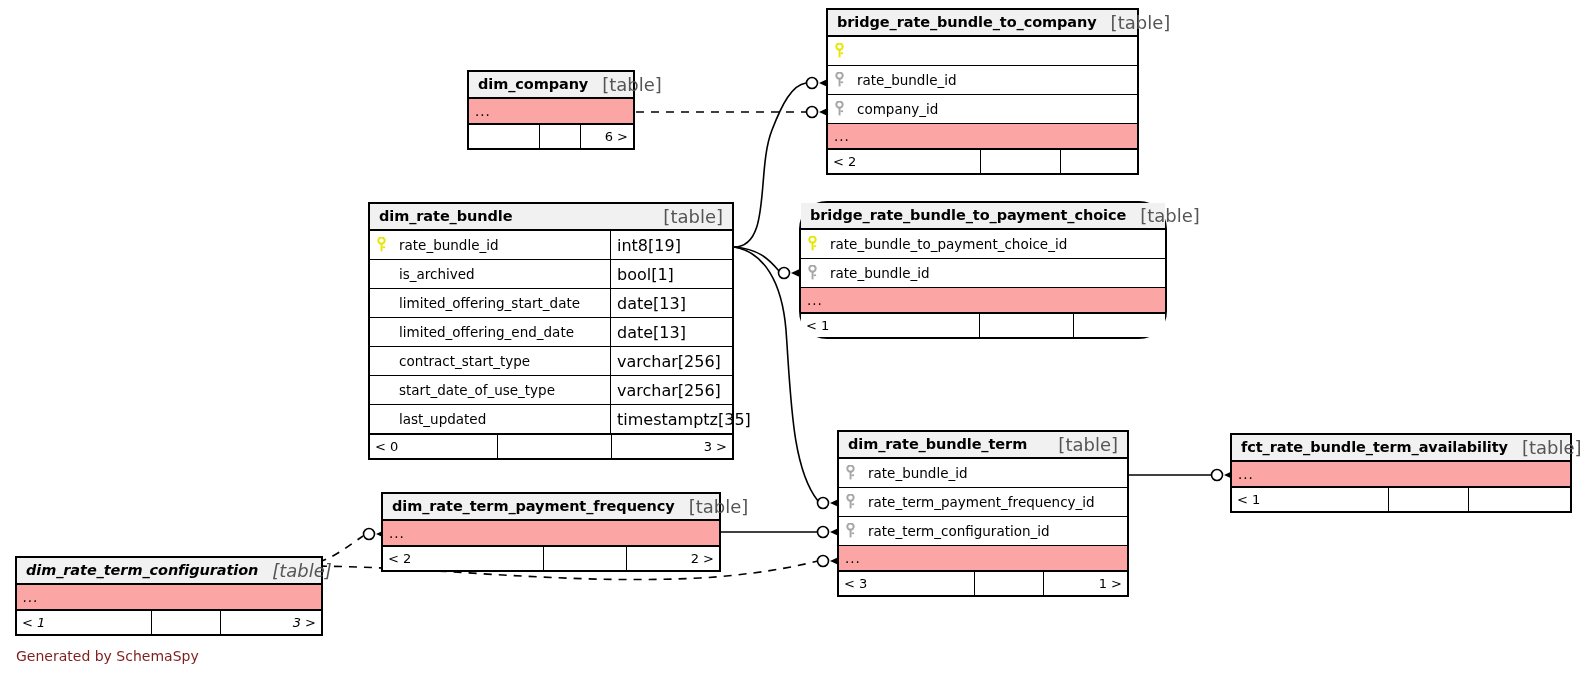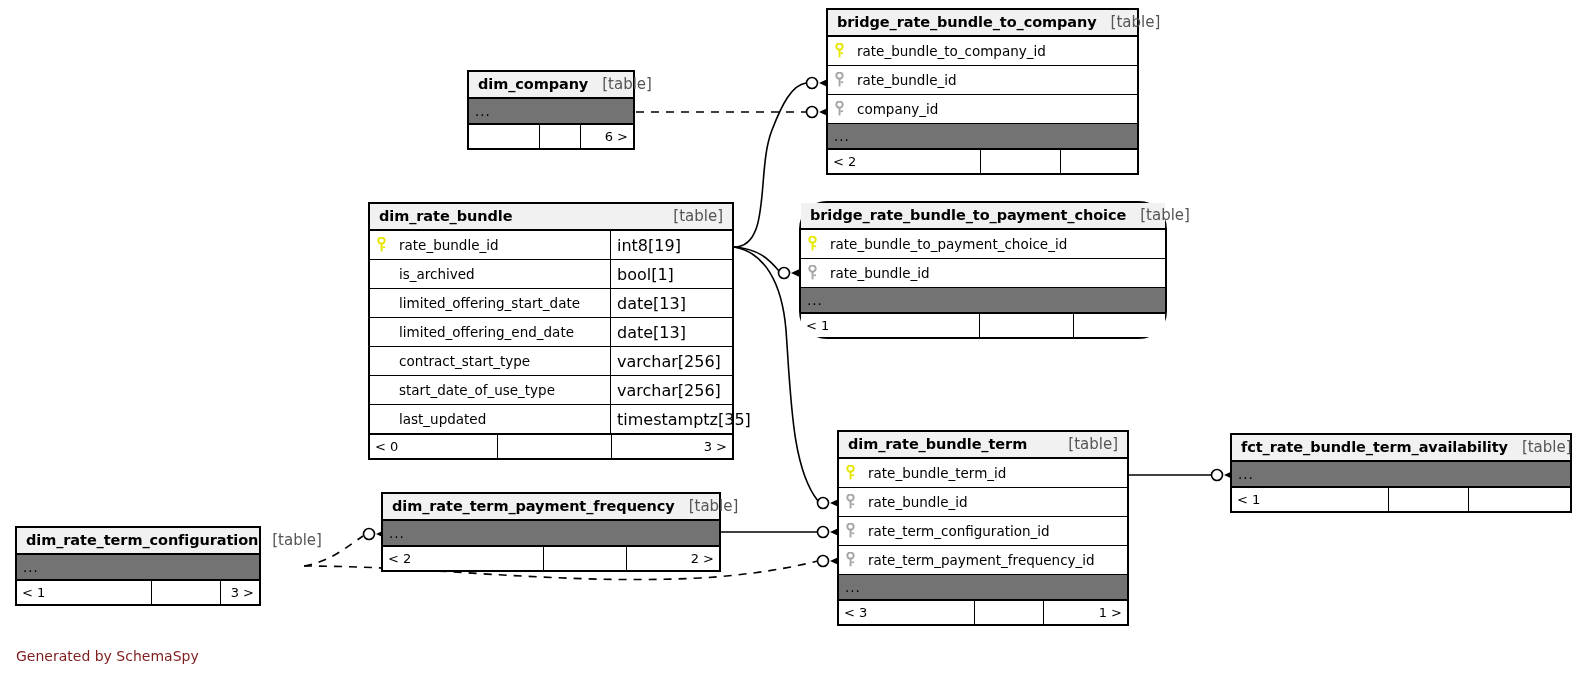--- a/index.html
+++ b/index.html
@@ -13,42 +13,42 @@
     height: 684px;
     background: #ffffff;
     font-family: "DejaVu Sans", "Liberation Sans", sans-serif;
     overflow: hidden;
   }
   
   .tbl {
     position: absolute;
     box-sizing: border-box;
     border: 2px solid #000000;
-    background: #737373;
+    background: #fca5a5;
     z-index: 5;
   }
   .tbl-head {
     display: flex;
     align-items: center;
     justify-content: space-between;
     background: #f1f1f1;
     border-bottom: 2px solid #000000;
     padding: 3px 9px 4px 9px;
     height: 27px;
     box-sizing: border-box;
     white-space: nowrap;
   }
   .tbl-name {
     font-weight: bold;
     font-size: 14.5px;
     color: #000000;
     letter-spacing: -0.1px;
   }
   .tbl-tag {
-    font-size: 15px;
+    font-size: 18px;
     color: #555555;
     padding-left: 14px;
   }
   .row {
     display: flex;
     align-items: stretch;
     border-bottom: 1px solid #000000;
     height: 29px;
     box-sizing: border-box;
     background: #ffffff;
@@ -226,21 +226,20 @@
       <span class="tbl-tag">[table]</span>
     </div>
     <div class="row">
       <span class="keyslot">
         <svg width="9" height="16" viewBox="0 0 9 16">
             <circle cx="4.5" cy="3.6" r="3.2" fill="none" stroke="#e6e600" stroke-width="2"></circle>
             <rect x="3.6" y="5.8" width="1.9" height="8.6" fill="#e6e600"></rect>
             <rect x="5.5" y="9.4" width="2.6" height="1.7" fill="#e6e600"></rect>
           </svg>
       </span>
-      <span class="row-name">rate_bundle_to_company_id</span>
     </div>
     <div class="row">
       <span class="keyslot">
         <svg width="9" height="16" viewBox="0 0 9 16">
             <circle cx="4.5" cy="3.6" r="3.2" fill="none" stroke="#a6a6a6" stroke-width="2"></circle>
             <rect x="3.6" y="5.8" width="1.9" height="8.6" fill="#a6a6a6"></rect>
             <rect x="5.5" y="9.4" width="2.6" height="1.7" fill="#a6a6a6"></rect>
           </svg>
       </span>
       <span class="row-name">rate_bundle_id</span>
@@ -363,56 +362,46 @@
   </div>
 
   <div class="tbl" style="left:837px; top:430px; width:292px;text-align:center;">
     <div class="tbl-head">
       <span class="tbl-name">dim_rate_bundle_term</span>
       <span class="tbl-tag">[table]</span>
     </div>
     <div class="row">
       <span class="keyslot">
         <svg width="9" height="16" viewBox="0 0 9 16">
-            <circle cx="4.5" cy="3.6" r="3.2" fill="none" stroke="#e6e600" stroke-width="2"></circle>
-            <rect x="3.6" y="5.8" width="1.9" height="8.6" fill="#e6e600"></rect>
-            <rect x="5.5" y="9.4" width="2.6" height="1.7" fill="#e6e600"></rect>
-          </svg>
-      </span>
-      <span class="row-name">rate_bundle_term_id</span>
-    </div>
-    <div class="row">
-      <span class="keyslot">
-        <svg width="9" height="16" viewBox="0 0 9 16">
             <circle cx="4.5" cy="3.6" r="3.2" fill="none" stroke="#a6a6a6" stroke-width="2"></circle>
             <rect x="3.6" y="5.8" width="1.9" height="8.6" fill="#a6a6a6"></rect>
             <rect x="5.5" y="9.4" width="2.6" height="1.7" fill="#a6a6a6"></rect>
           </svg>
       </span>
       <span class="row-name">rate_bundle_id</span>
     </div>
     <div class="row">
       <span class="keyslot">
         <svg width="9" height="16" viewBox="0 0 9 16">
             <circle cx="4.5" cy="3.6" r="3.2" fill="none" stroke="#a6a6a6" stroke-width="2"></circle>
             <rect x="3.6" y="5.8" width="1.9" height="8.6" fill="#a6a6a6"></rect>
             <rect x="5.5" y="9.4" width="2.6" height="1.7" fill="#a6a6a6"></rect>
           </svg>
       </span>
+      <span class="row-name">rate_term_payment_frequency_id</span>
+    </div>
+    <div class="row">
+      <span class="keyslot">
+        <svg width="9" height="16" viewBox="0 0 9 16">
+            <circle cx="4.5" cy="3.6" r="3.2" fill="none" stroke="#a6a6a6" stroke-width="2"></circle>
+            <rect x="3.6" y="5.8" width="1.9" height="8.6" fill="#a6a6a6"></rect>
+            <rect x="5.5" y="9.4" width="2.6" height="1.7" fill="#a6a6a6"></rect>
+          </svg>
+      </span>
       <span class="row-name">rate_term_configuration_id</span>
-    </div>
-    <div class="row">
-      <span class="keyslot">
-        <svg width="9" height="16" viewBox="0 0 9 16">
-            <circle cx="4.5" cy="3.6" r="3.2" fill="none" stroke="#a6a6a6" stroke-width="2"></circle>
-            <rect x="3.6" y="5.8" width="1.9" height="8.6" fill="#a6a6a6"></rect>
-            <rect x="5.5" y="9.4" width="2.6" height="1.7" fill="#a6a6a6"></rect>
-          </svg>
-      </span>
-      <span class="row-name">rate_term_payment_frequency_id</span>
     </div>
     <div class="ellipsis-row">...</div>
     <div class="foot">
       <span class="foot-cell foot-left" style="width:136px;">&lt; 3</span>
       <span class="foot-cell foot-mid" style="width:69px;"></span>
       <span class="foot-cell foot-right" style="flex:1 1 auto;">1 &gt;</span>
     </div>
   </div>
 
   <div class="tbl" style="left:1230px; top:433px; width:342px;">
@@ -434,21 +423,21 @@
       <span class="tbl-tag">[table]</span>
     </div>
     <div class="ellipsis-row">...</div>
     <div class="foot">
       <span class="foot-cell foot-left" style="width:161px;">&lt; 2</span>
       <span class="foot-cell foot-mid" style="width:83px;"></span>
       <span class="foot-cell foot-right" style="flex:1 1 auto;">2 &gt;</span>
     </div>
   </div>
 
-  <div class="tbl" style="left:15px; top:526px; width:246px;">
+  <div class="tbl" style="left:15px; top:556px; width:308px;font-style:italic;">
     <div class="tbl-head">
       <span class="tbl-name">dim_rate_term_configuration</span>
       <span class="tbl-tag">[table]</span>
     </div>
     <div class="ellipsis-row">...</div>
     <div class="foot">
       <span class="foot-cell foot-left" style="width:135px;">&lt; 1</span>
       <span class="foot-cell foot-mid" style="width:69px;"></span>
       <span class="foot-cell foot-right" style="flex:1 1 auto;">3 &gt;</span>
     </div>

